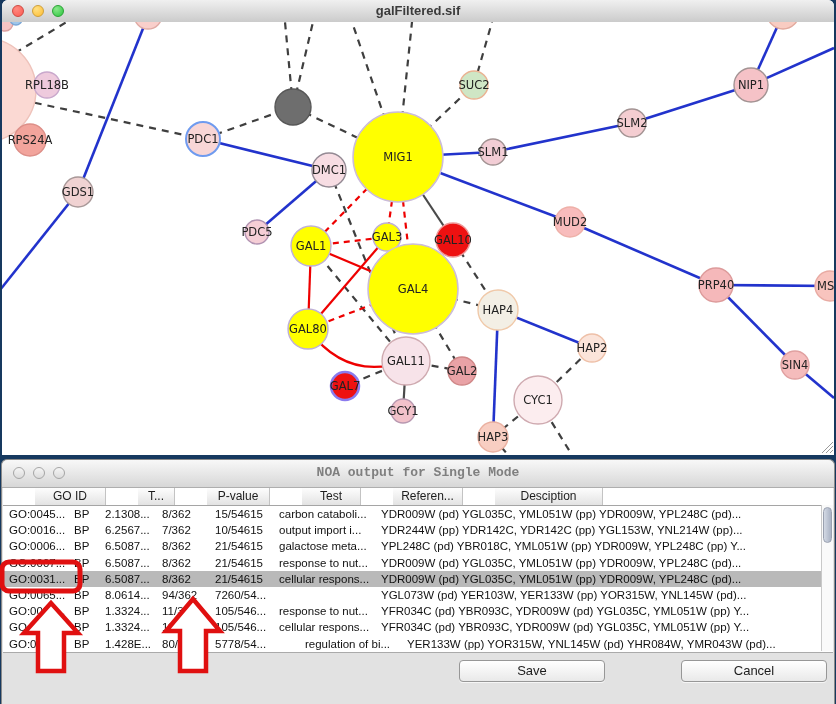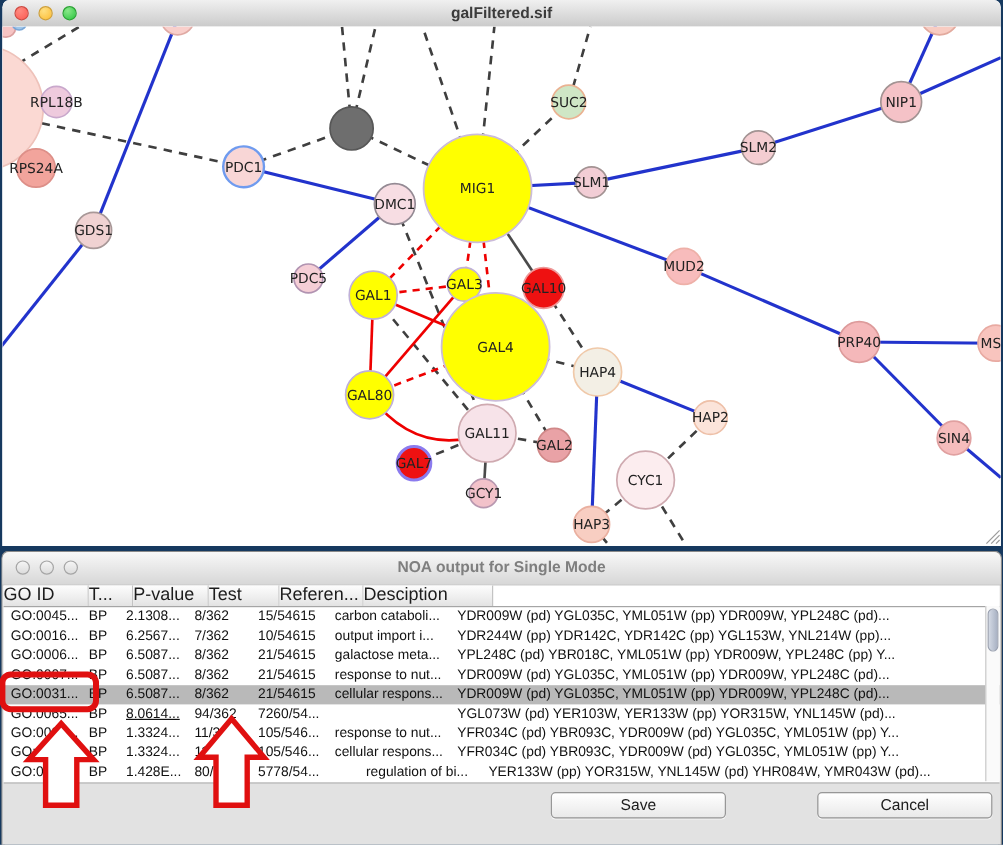--- a/index.html
+++ b/index.html
@@ -16,32 +16,32 @@
   .tl.y{left:30px;background:radial-gradient(circle at 35% 30%,#ffe082,#fdbc33);border:1px solid #cfa03a;}
   .tl.g{left:50px;background:radial-gradient(circle at 35% 30%,#8ae88a,#2bc53f);border:1px solid #2aa334;}
   .wtitle{position:absolute;left:0;right:0;top:3px;text-align:center;font-size:13px;
         font-weight:bold;color:#3b3b3b;}
   .canvas{position:absolute;left:0;top:22px;right:0;bottom:0;background:#fff;overflow:hidden;}
   
   .nwin{position:absolute;left:1px;top:459px;width:834px;height:245px;background:#e2e2e2;
         border:1px solid #8a8a8a;border-bottom:none;box-sizing:border-box;border-radius:6px 6px 0 0;}
   .ntitle{position:absolute;left:0;top:0;right:0;height:27px;
         background:linear-gradient(#f8f8f8,#d7d7d7);border-bottom:1px solid #aeaeae;
-        border-radius:6px 6px 0 0;}
+        border-radius:6px 6px 0 0;font-family:Liberation Mono, monospace;}
   .gl{position:absolute;top:7px;width:12px;height:12px;border-radius:50%;box-sizing:border-box;
         border:1px solid #a5a5a5;background:linear-gradient(#f5f5f5,#dcdcdc);}
   .gl.a{left:11px}.gl.b{left:31px}.gl.c{left:51px}
   .ntext{position:absolute;left:0;right:0;top:5px;text-align:center;font-size:13px;
         font-weight:bold;color:#7f7f7f;}
   .tbl{position:absolute;left:1px;right:1px;top:28px;height:164px;background:#fff;
         border-bottom:1px solid #aaa;}
   .thead{display:flex;height:17px;border-bottom:1px solid #a5a5a5;}
   .th{box-sizing:border-box;background:linear-gradient(#fdfdfd,#e3e3e3);
-      border-right:1px solid #c3c3c3;font-size:15px;color:#1d1d1d;
-      line-height:16px;overflow:hidden;white-space:nowrap;}
+      border-right:1px solid #c3c3c3;font-size:12px;color:#1d1d1d;text-align:center;
+      line-height:16px;overflow:hidden;white-space:nowrap;margin-left:32px;}
   .trow{display:flex;height:16.2px;}
   .trow.sel{background:#b9b9b9;}
   .td{box-sizing:border-box;font-size:11.5px;color:#111;line-height:16px;
       padding-left:6px;overflow:hidden;white-space:nowrap;}
   .sbar{position:absolute;right:1px;top:45px;width:12px;height:146px;background:#fafafa;
       border-left:1px solid #c9c9c9;box-sizing:border-box;}
   .sthumb{position:absolute;left:1px;right:1px;top:2px;height:36px;border-radius:5px;
       background:linear-gradient(90deg,#d3d9e4,#a9b2c4);border:1px solid #9aa1b0;box-sizing:border-box;}
   .btn{position:absolute;top:200px;width:146px;height:22px;border-radius:4px;
       border:1px solid #979797;background:linear-gradient(#ffffff,#e9e9e9);
@@ -249,21 +249,21 @@
           <div class="td" style="width: 31px;">BP</div>
           <div class="td" style="width: 57px;">6.5087...</div>
           <div class="td" style="width: 53px;">8/362</div>
           <div class="td" style="width: 64px;">21/54615</div>
           <div class="td" style="width: 102px;">cellular respons...</div>
           <div class="td" style="width: 408px;">YDR009W (pd) YGL035C, YML051W (pp) YDR009W, YPL248C (pd)...</div>
         </div>
         <div class="trow">
           <div class="td" style="width: 65px;">GO:0065...</div>
           <div class="td" style="width: 31px;">BP</div>
-          <div class="td" style="width: 57px; text-decoration: underline;">8.0614...</div>
+          <div class="td" style="width: 57px;">8.0614...</div>
           <div class="td" style="width: 53px;">94/362</div>
           <div class="td" style="width: 64px;">7260/54...</div>
           <div class="td" style="width: 102px; margin-top: 24px;">biological regul...</div>
           <div class="td" style="width: 408px;">YGL073W (pd) YER103W, YER133W (pp) YOR315W, YNL145W (pd)...</div>
         </div>
         <div class="trow">
           <div class="td" style="width: 65px;">GO:0031...</div>
           <div class="td" style="width: 31px;">BP</div>
           <div class="td" style="width: 57px;">1.3324...</div>
           <div class="td" style="width: 53px;">11/362</div>

